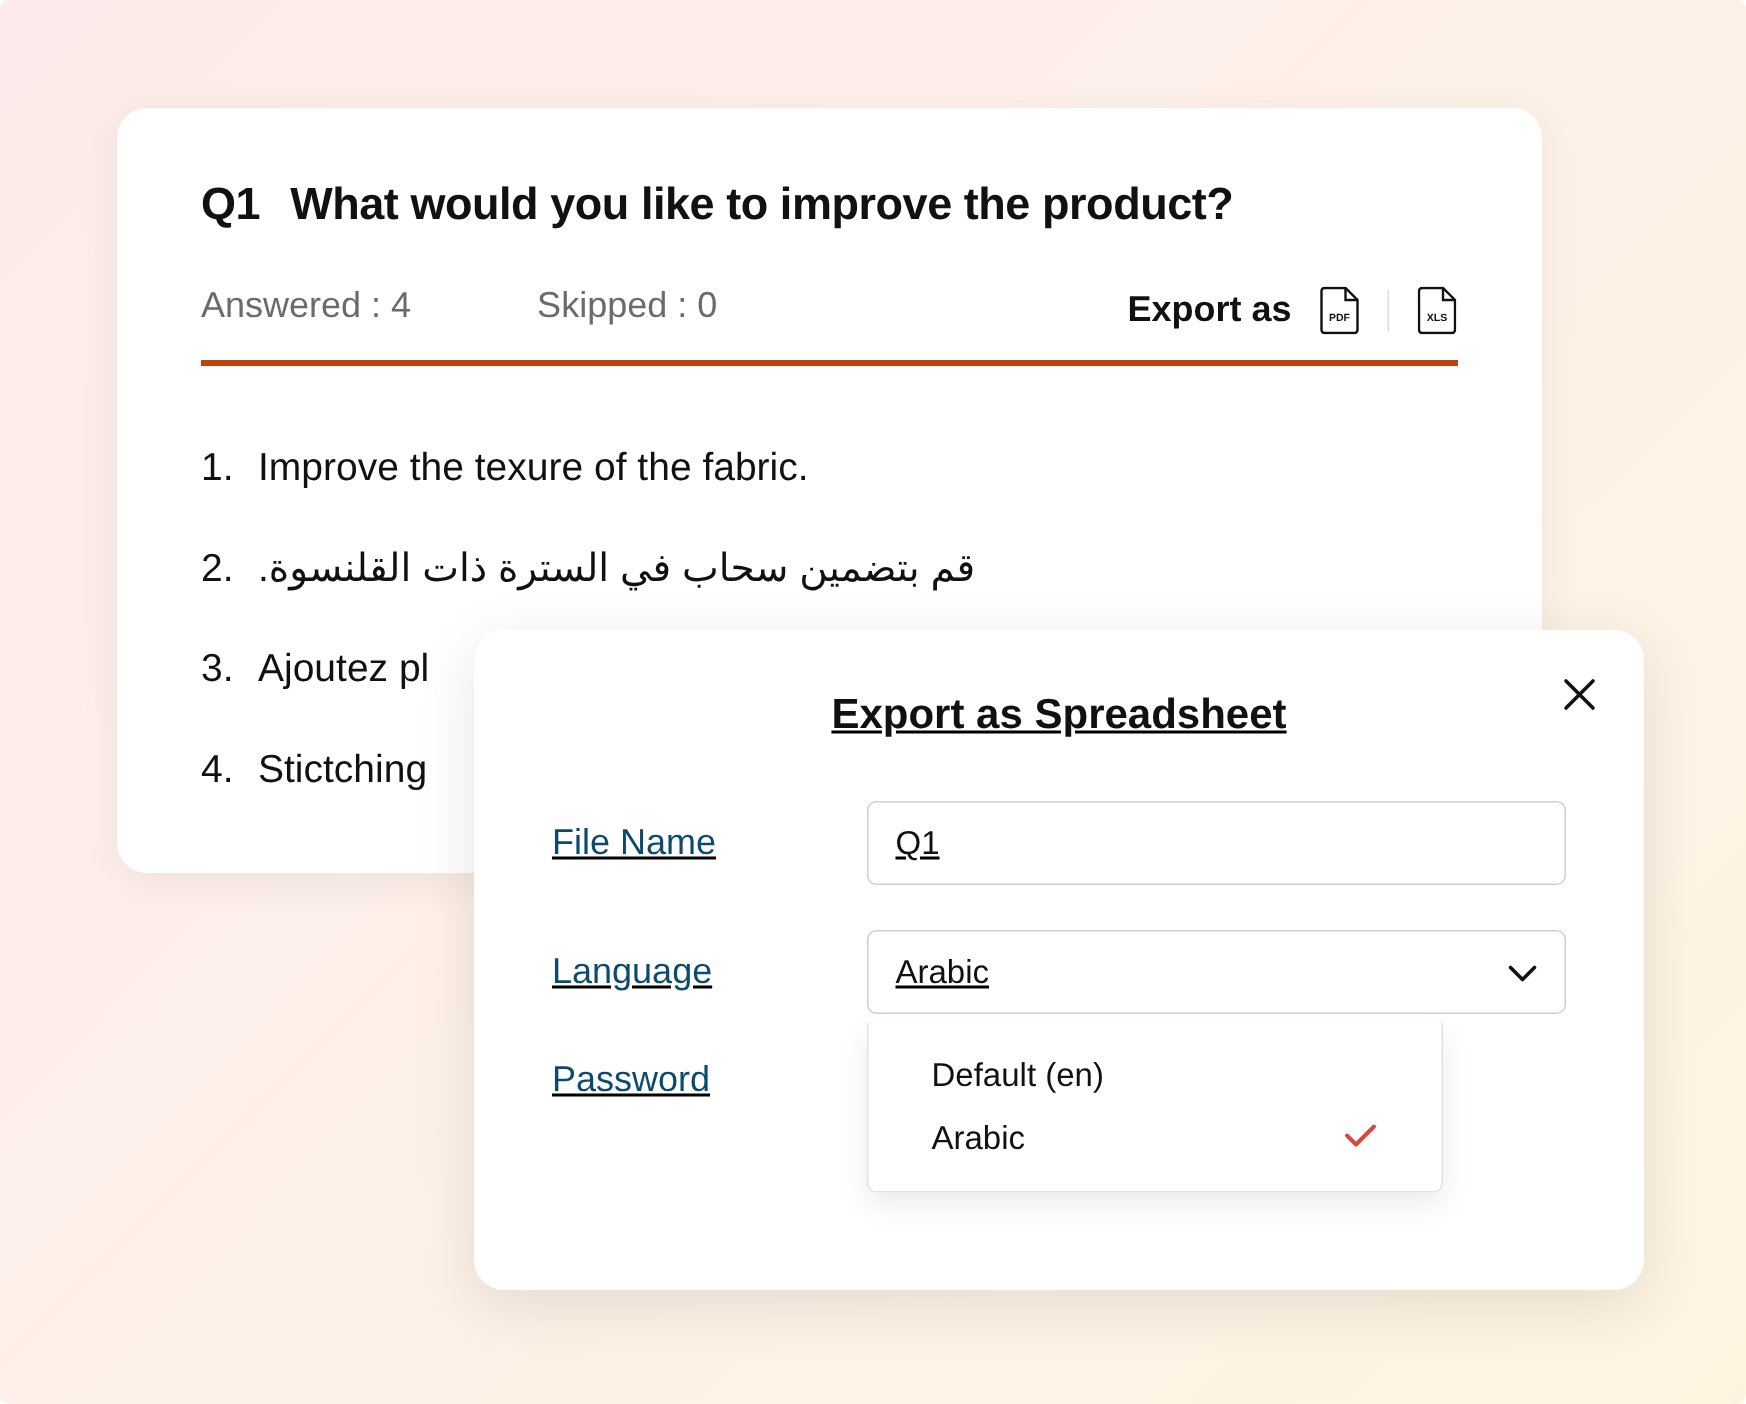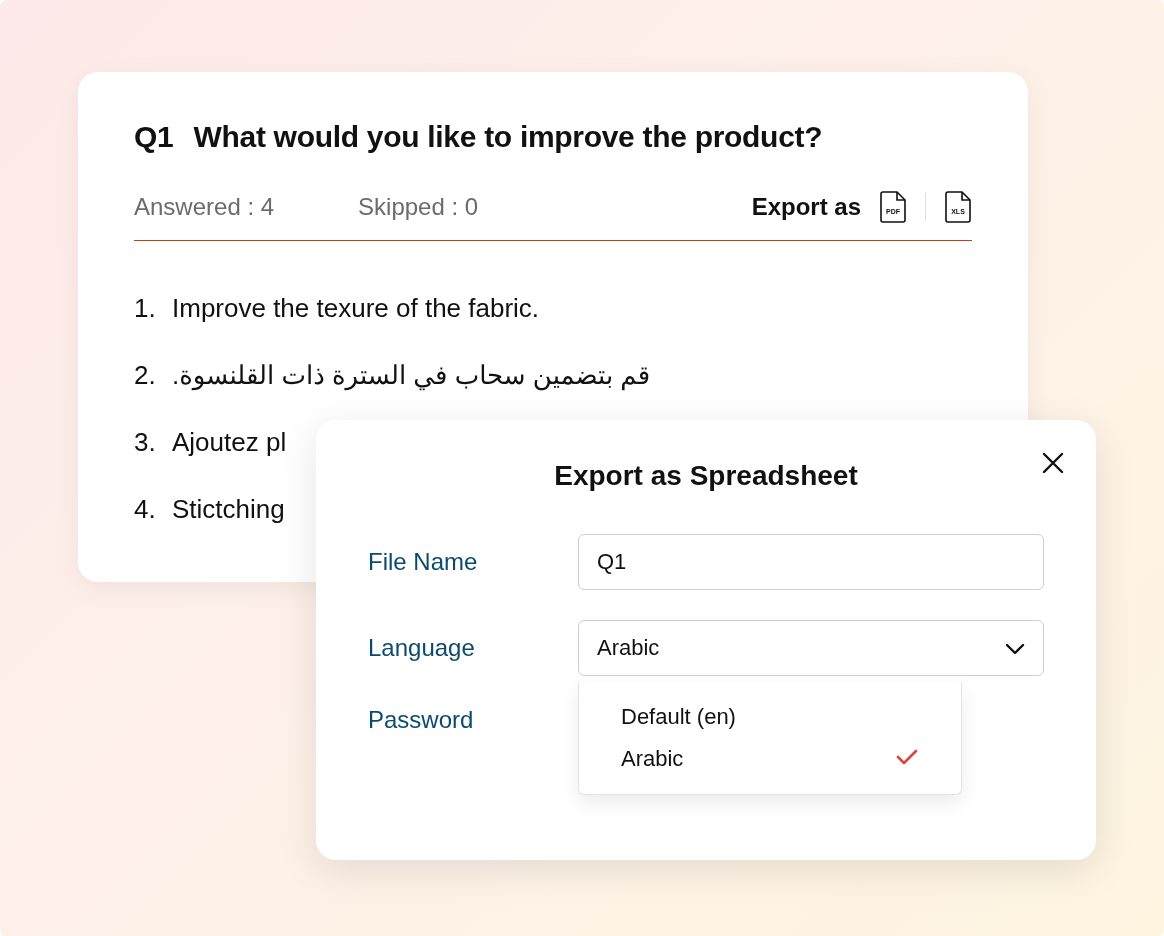--- a/index.html
+++ b/index.html
@@ -30,24 +30,23 @@
   }
   .q-title {
     font-size: 30px;
     font-weight: 700;
     color: #111;
     letter-spacing: -0.01em;
   }
   .q-num { margin-right: 12px; }
   .stats-row {
     display: flex;
-    align-items: center;
     margin-top: 36px;
     padding-bottom: 16px;
-    border-bottom: 1px solid #c2410c;
+    border-bottom: 4px solid #c2410c;
   }
   .stat {
     font-size: 24px;
     color: #6b6b6b;
     margin-right: 84px;
   }
   .export-block {
     margin-left: auto;
     display: flex;
     align-items: center;
@@ -78,20 +77,21 @@
   .modal {
     position: absolute;
     left: 316px;
     top: 420px;
     width: 780px;
     height: 440px;
     background: #fff;
     border-radius: 20px;
     box-shadow: 0 10px 40px rgba(0,0,0,0.10);
     padding: 40px 52px 0 52px;
+    text-decoration: underline;
   }
   .modal-close {
     position: absolute;
     right: 30px; top: 30px;
     cursor: pointer;
   }
   .modal-title {
     text-align: center;
     font-size: 28px;
     font-weight: 600;

